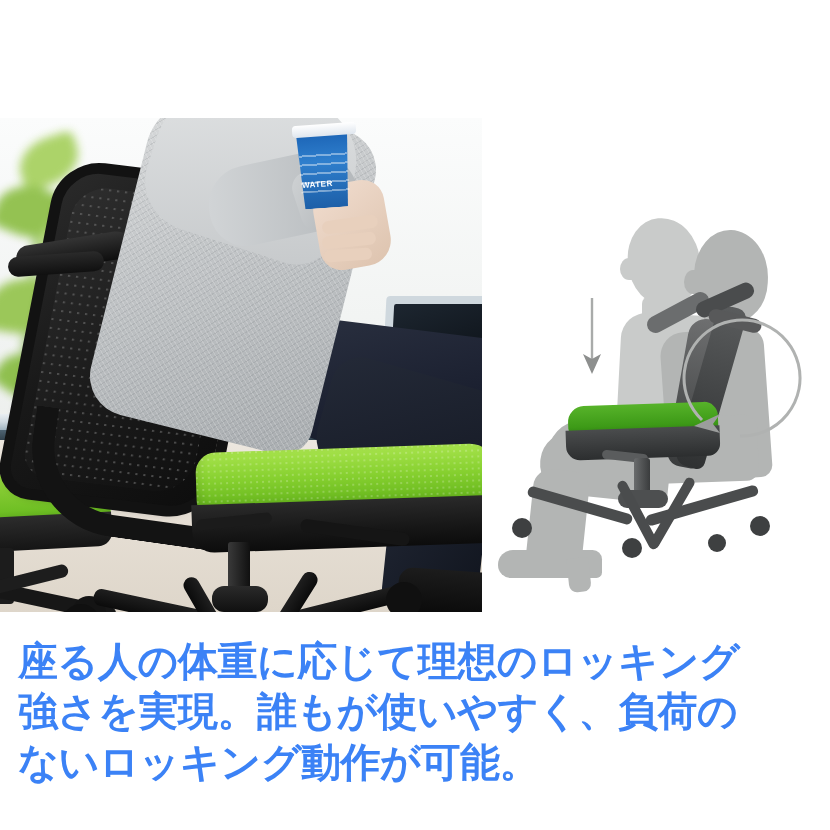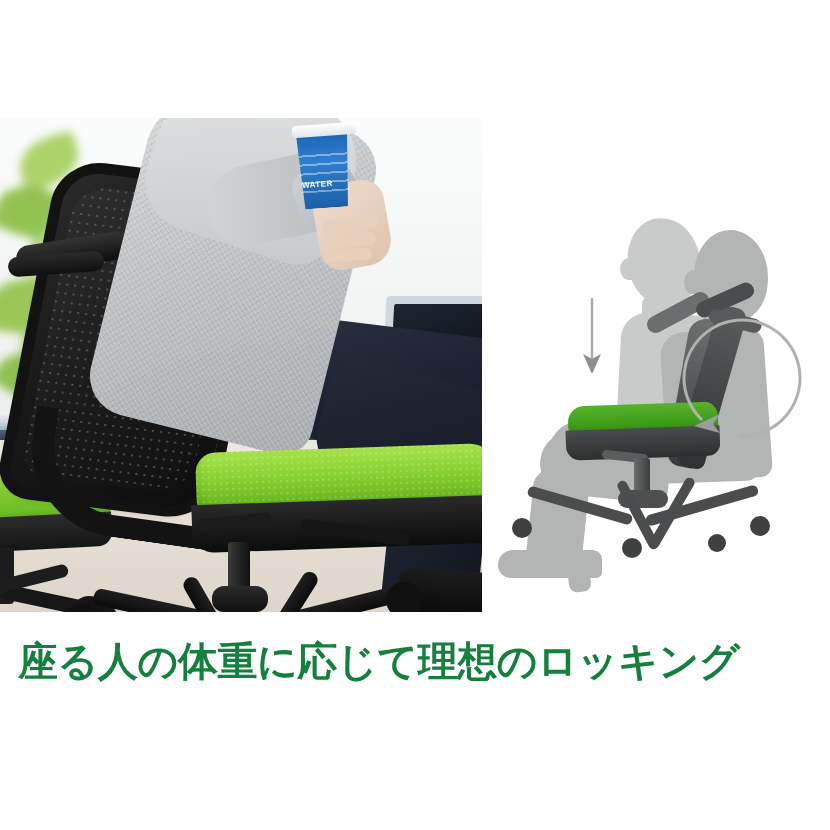--- a/index.html
+++ b/index.html
@@ -326,21 +326,21 @@
   
   .down-arrow { position:absolute; left:90px; top:178px; width:40px; height:80px; }
   .rot-arrow  { position:absolute; left:198px; top:182px; width:150px; height:150px; }
 
   
   .caption {
     position:absolute; left:0; top:614px; width:830px; height:216px;
     background:#ffffff; padding:22px 16px 0 18px;
   }
   .cap-line {
-    color:#15803d;
+    color:#3b82f6;
     font-size:40px;
     font-weight:700;
     line-height:1.26;
     letter-spacing:-0.5px;
     white-space:nowrap;
   }
 </style>
 </head>
 <body>
 
@@ -467,15 +467,17 @@
 
       <svg class="rot-arrow" viewBox="0 0 150 150">
         <path d="M22,120 A58,58 0 1 1 60,136" fill="none" stroke="#b0b2b1" stroke-width="3"></path>
         <polygon points="14,126 40,114 33,124 40,133" fill="#9b9d9c"></polygon>
       </svg>
     </div>
   </div>
 
   <div class="caption">
     <div class="cap-line">座る人の体重に応じて理想のロッキング</div>
+    <div class="cap-line">強さを実現。誰もが使いやすく、負荷の</div>
+    <div class="cap-line">ないロッキング動作が可能。</div>
   </div>
 
 </div>
 
 </body></html>

